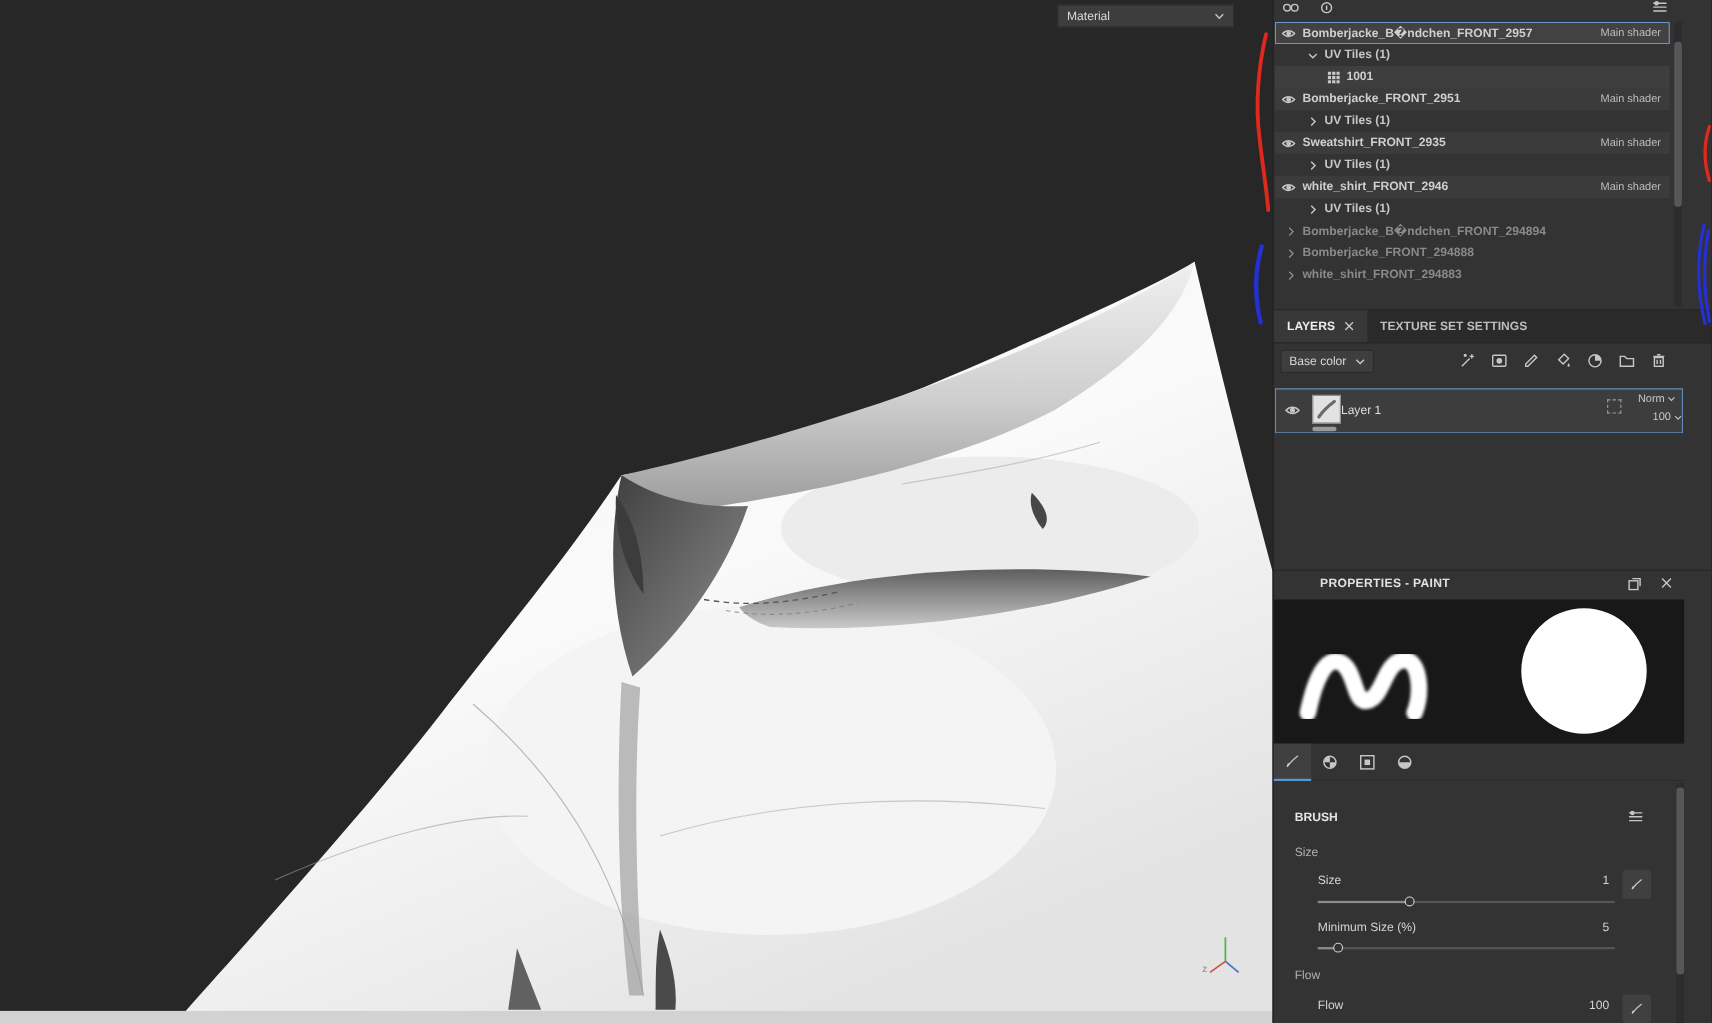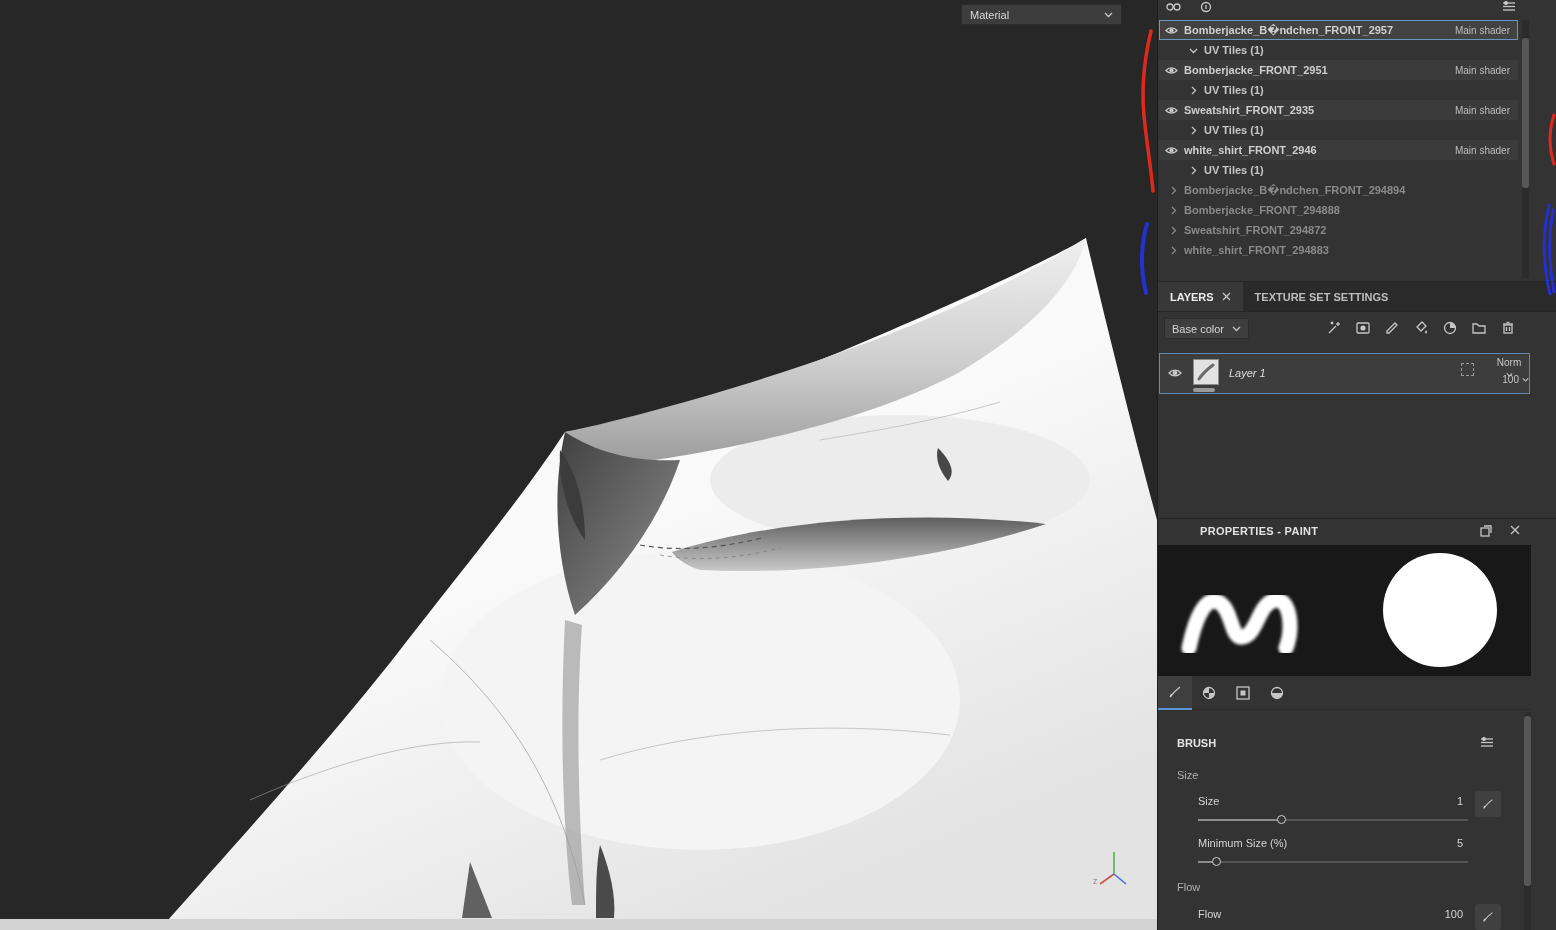--- a/index.html
+++ b/index.html
@@ -52,23 +52,23 @@
   .blend-dd { position:absolute; left:6px; top:6px; width:85px; height:21px; background:#3e3e3e;
     border:1px solid #2c2c2c; border-radius:2px; display:flex; align-items:center; padding:0 7px; color:#d6d6d6; }
   .blend-dd .chev { margin-left:auto; }
   .tool-icons { position:absolute; right:40px; top:8px; display:flex; gap:13px; }
 
   
   #layer-area { position:absolute; top:345px; left:0; width:100%; height:173px; background:#333; }
   .layer-row { position:absolute; top:8px; left:1px; right:26px; height:41px; background:#3d3d3d; box-shadow:inset 0 0 0 1px #5f8ab5; }
   .layer-row .eye { position:absolute; left:9px; top:15px; }
   .layer-thumb { position:absolute; left:34px; top:6px; width:26px; height:26px; background:#e2e2e2; border:1px solid #8c8c8c; }
-  .layer-name { position:absolute; left:70px; top:14px; color:#dedede;font-style:italic; }
+  .layer-name { position:absolute; left:60px; top:14px; color:#dedede; }
   .mask-slot { position:absolute; left:302px; top:10px; width:13px; height:13px; border:1px dashed #9a9a9a; }
-  .blend-mini { position:absolute; left:330px; top:4px; width:40px; font-size:10px; color:#c9c9c9; display:flex; align-items:center; gap:3px;flex-direction:column; }
+  .blend-mini { position:absolute; left:330px; top:4px; width:40px; font-size:10px; color:#c9c9c9; display:flex; align-items:center; gap:3px; }
   .opacity-mini { position:absolute; left:330px; top:21px; width:40px; font-size:10px; color:#c9c9c9; display:flex; align-items:center; gap:3px; justify-content:flex-end; }
   .thumb-bar { position:absolute; left:34px; top:35px; width:22px; height:4px; background:#9a9a9a; border-radius:2px; }
 
   
   #properties { position:absolute; top:518px; left:0; width:100%; height:412px; background:#333; border-top:1px solid #262626; }
   .props-title { position:absolute; left:10px; top:6px; font-weight:700; color:#e2e2e2; letter-spacing:.3px;margin-left:32px; }
   .dock-icon { position:absolute; left:322px; top:6px; }
   .close-icon { position:absolute; left:352px; top:6px; }
   .preview { position:absolute; left:0; top:26px; width:373px; height:131px; background:#181818; overflow:hidden; }
   .prop-tabs { position:absolute; left:0; top:157px; width:373px; height:34px; display:flex; border-bottom:1px solid #2b2b2b; }
@@ -194,20 +194,36 @@
           </svg>
         <span>Bomberjacke_B�ndchen_FRONT_2957</span>
         <span class="shader-label">Main shader</span>
       </div>
       <div class="tsl-row uv">
         <svg class="ic" width="9" height="9" viewBox="0 0 9 9">
             <polyline points="1,3 4.5,6.5 8,3"></polyline>
           </svg>
         <span>UV Tiles (1)</span>
       </div>
+      <div class="tsl-row tile">
+        <svg class="ic" width="11" height="11" viewBox="0 0 11 11" style="stroke:none">
+            <g fill="#c9c9c9">
+              <rect x="0" y="0" width="3" height="3"></rect>
+              <rect x="4" y="0" width="3" height="3"></rect>
+              <rect x="8" y="0" width="3" height="3"></rect>
+              <rect x="0" y="4" width="3" height="3"></rect>
+              <rect x="4" y="4" width="3" height="3"></rect>
+              <rect x="8" y="4" width="3" height="3"></rect>
+              <rect x="0" y="8" width="3" height="3"></rect>
+              <rect x="4" y="8" width="3" height="3"></rect>
+              <rect x="8" y="8" width="3" height="3"></rect>
+            </g>
+          </svg>
+        <span>1001</span>
+      </div>
 
       <div class="tsl-row set">
         <svg class="ic" width="13" height="9" viewBox="0 0 13 9">
             <path d="M1 4.5 C4 1 9 1 12 4.5 C9 8 4 8 1 4.5 Z"></path>
             <circle cx="6.5" cy="4.5" r="1.5" fill="#c6c6c6"></circle>
           </svg>
         <span>Bomberjacke_FRONT_2951</span>
         <span class="shader-label">Main shader</span>
       </div>
       <div class="tsl-row uv">
@@ -251,26 +267,20 @@
         <svg class="ic" style="stroke:#8a8a8a" width="9" height="9" viewBox="0 0 9 9">
             <polyline points="3,1 6.5,4.5 3,8"></polyline>
           </svg>
         <span>Bomberjacke_B�ndchen_FRONT_294894</span>
       </div>
       <div class="tsl-row hidden-set">
         <svg class="ic" style="stroke:#8a8a8a" width="9" height="9" viewBox="0 0 9 9">
             <polyline points="3,1 6.5,4.5 3,8"></polyline>
           </svg>
         <span>Bomberjacke_FRONT_294888</span>
-      </div>
-      <div class="tsl-row hidden-set">
-        <svg class="ic" style="stroke:#8a8a8a" width="9" height="9" viewBox="0 0 9 9">
-            <polyline points="3,1 6.5,4.5 3,8"></polyline>
-          </svg>
-        <span>Sweatshirt_FRONT_294872</span>
       </div>
       <div class="tsl-row hidden-set">
         <svg class="ic" style="stroke:#8a8a8a" width="9" height="9" viewBox="0 0 9 9">
             <polyline points="3,1 6.5,4.5 3,8"></polyline>
           </svg>
         <span>white_shirt_FRONT_294883</span>
       </div>
     </div>
     <div class="vscroll" id="tsl-scroll">
         <div class="handle"></div>

